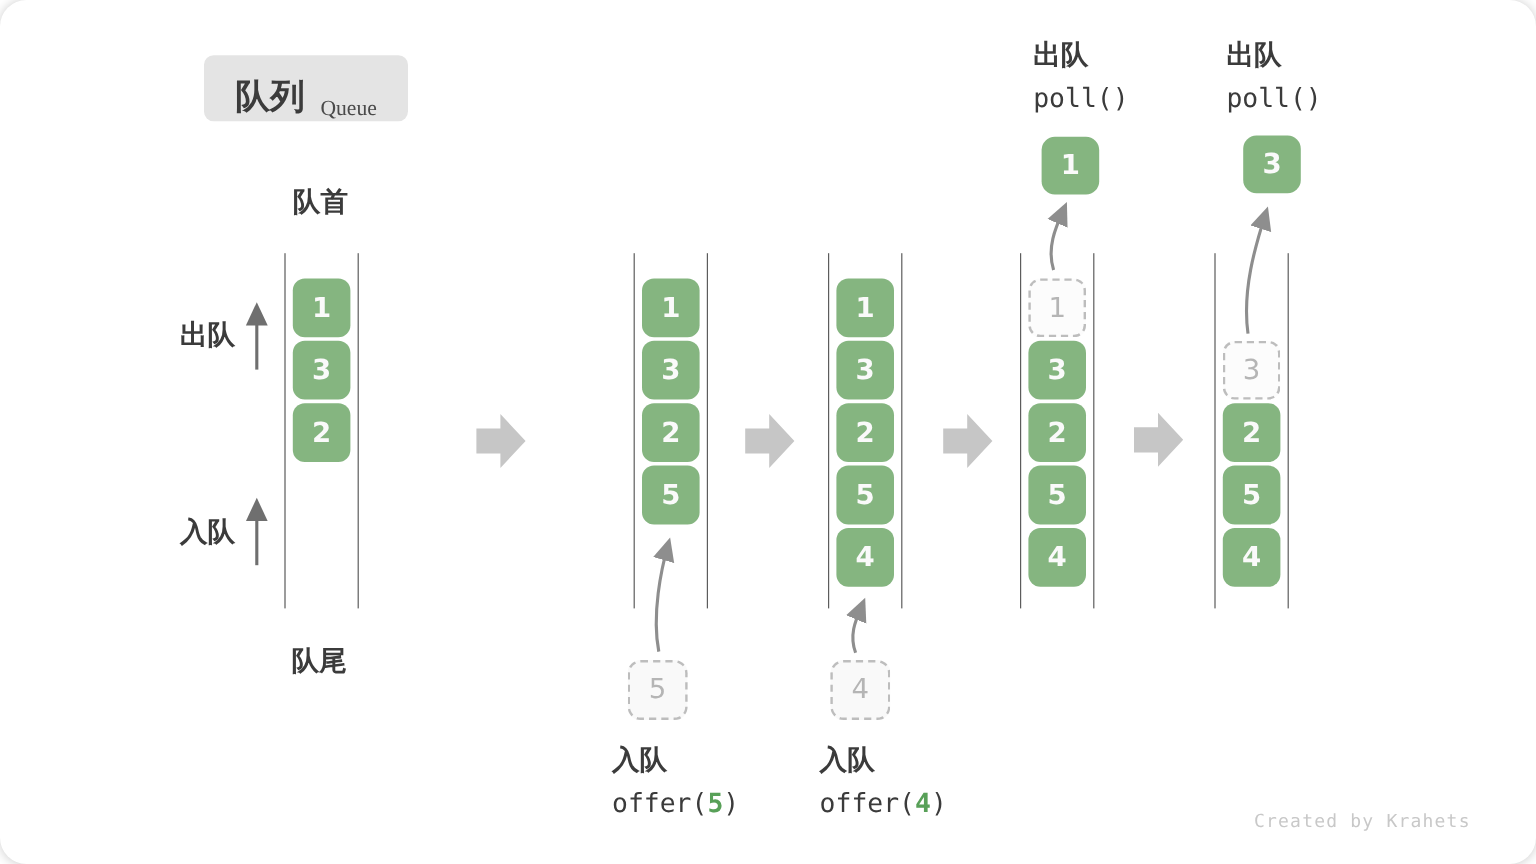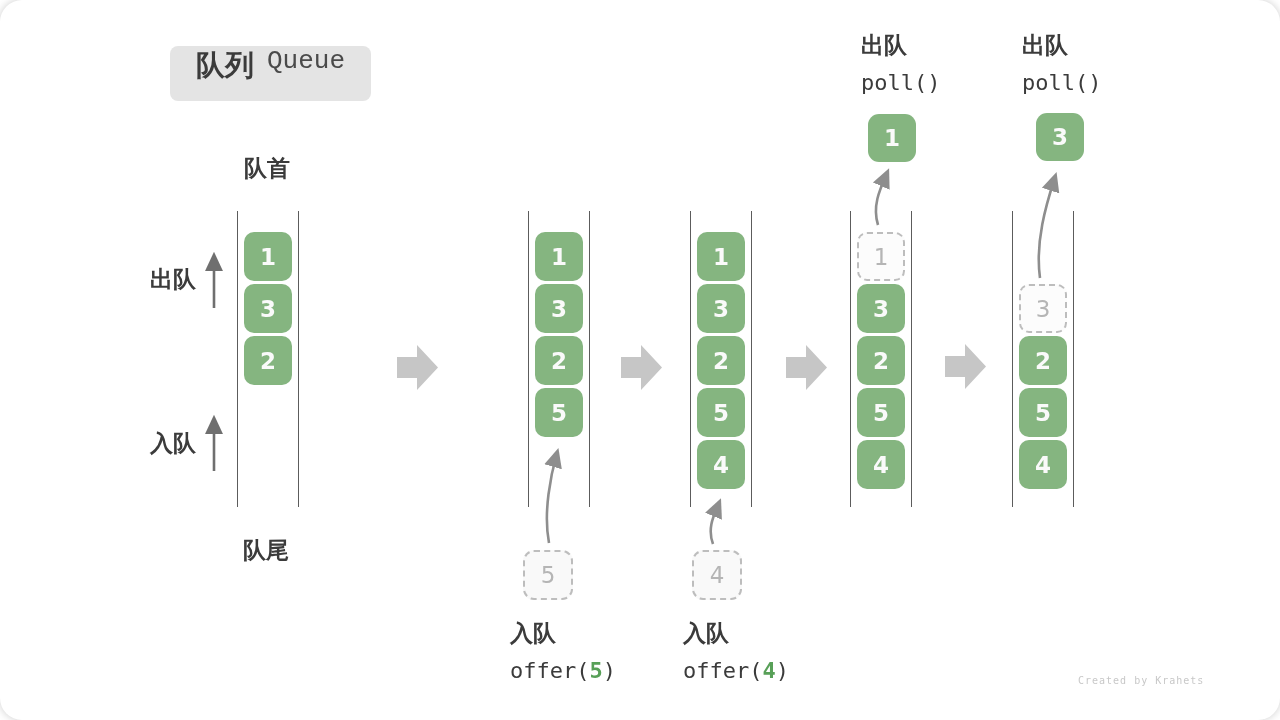--- a/index.html
+++ b/index.html
@@ -7,24 +7,24 @@
     position:relative;width:1280px;height:720px;background:#fff;
     border-radius:22px;box-shadow:0 0 9px rgba(0,0,0,.20);
     overflow:hidden;box-sizing:border-box;
     font-family:"DejaVu Sans","Liberation Sans",sans-serif;
   }
 
   
   .title-box{
     position:absolute;left:170px;top:46px;height:55px;
     background:var(--title-bg,#e4e4e4);border-radius:8px;
-    display:flex;align-items:flex-start;padding:0 26px;gap:13px;
+    display:flex;align-items:flex-end;padding:0 26px;gap:13px;
   }
   .title-zh{font-size:29px;font-weight:700;color:var(--label-dark,#3b3b3b);}
-  .title-en{font-family:Liberation Mono, monospace;font-size:26px;color:#4a4a4a;}
+  .title-en{font-family:Liberation Serif, serif;font-size:18px;color:#4a4a4a;}
 
   
   .side-lbl{position:absolute;font-weight:700;color:var(--label-dark,#3b3b3b);font-size:23px;white-space:nowrap;}
   .lbl-front{left:244px;top:153px;}
   .lbl-rear{left:243px;top:535px;}
   .lbl-dequeue{left:150px;top:264px;}
   .lbl-enqueue{left:150px;top:428px;}
 
   
   .queue-col{
@@ -71,23 +71,23 @@
   .op-offer-5{left:510px;top:618px;}
   .op-offer-4{left:683px;top:618px;}
 
   
   .arrows-layer{position:absolute;left:0;top:0;pointer-events:none;}
   .up-arrow{stroke:#6f6f6f;stroke-width:2.6;fill:none;}
   .curve-arrow{stroke:var(--curve-arrow,#8e8e8e);stroke-width:2.6;fill:none;}
   .block-arrow{fill:var(--block-arrow,#c6c6c6);}
 
   .watermark{
-    position:absolute;left:1078px;top:675px;
+    position:absolute;left:1045px;top:675px;
     font-family:"DejaVu Sans Mono","Liberation Mono",monospace;
-    font-size:10px;letter-spacing:1px;color:var(--watermark,#c8c8c8);white-space:nowrap;
+    font-size:15px;letter-spacing:1px;color:var(--watermark,#c8c8c8);white-space:nowrap;
   }
 </style>
 </head>
 <body>
 
 <div class="canvas">
 
   <div class="title-box">
     <span class="title-zh">队列</span>
     <span class="title-en">Queue</span>

